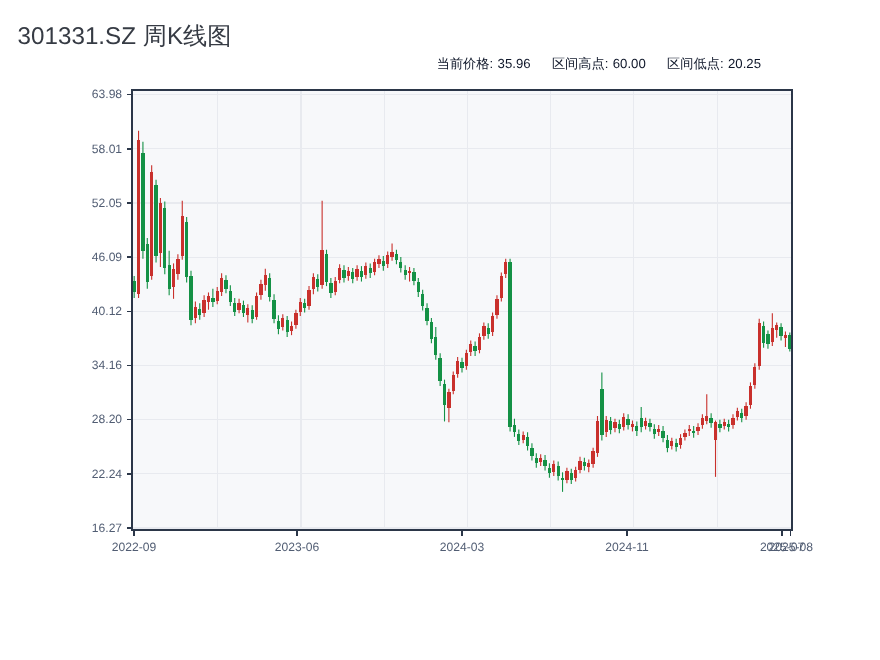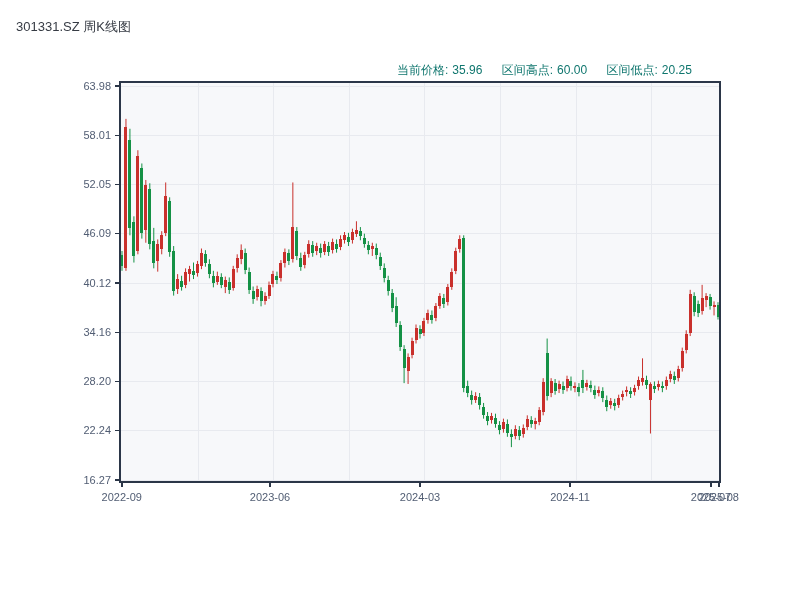--- a/index.html
+++ b/index.html
@@ -1,20 +1,20 @@
 <!DOCTYPE html>
 <html><head>
 <meta charset="utf-8">
 <style>
   html,body{margin:0;padding:0;background:#ffffff;}
   .page{position:relative;width:800px;height:600px;background:#ffffff;overflow:hidden;
         font-family:"Liberation Sans","DejaVu Sans",sans-serif;}
-  .title{position:absolute;left:16px;top:18px;font-size:13px;font-weight:500;color:#363b44;}
+  .title{position:absolute;left:16px;top:18px;font-size:22px;font-weight:500;color:#363b44;}
   .subrow{position:absolute;left:16px;top:50px;font-size:12px;color:#9aa0ab;}
-  .stats{position:absolute;left:397px;top:62px;font-size:12px;color:#0f766e;white-space:nowrap;}
+  .stats{position:absolute;left:397px;top:50px;font-size:12px;color:#0f172a;white-space:nowrap;}
   .stat{margin-right:16px;}
   .stat .sv{margin-left:4px;}
   svg{position:absolute;left:0;top:0;}
   svg text{font-family:"Liberation Sans","DejaVu Sans",sans-serif;}
 </style>
 </head>
 <body>
 
 <div class="page">
   <div class="title">301331.SZ 周K线图</div>

